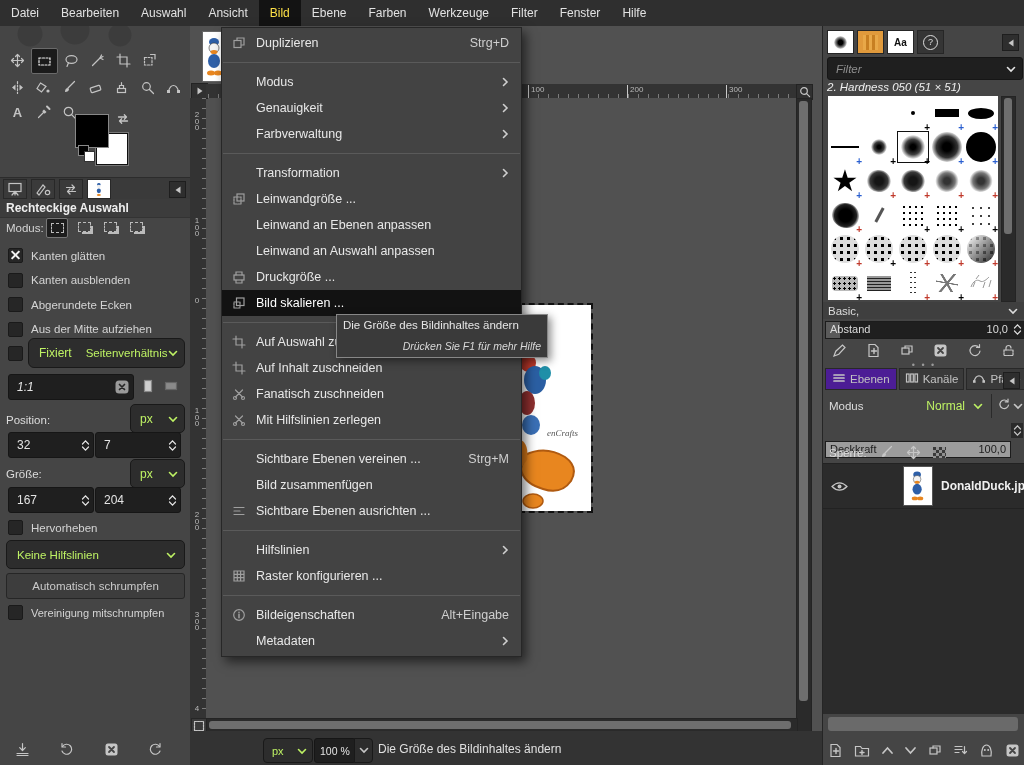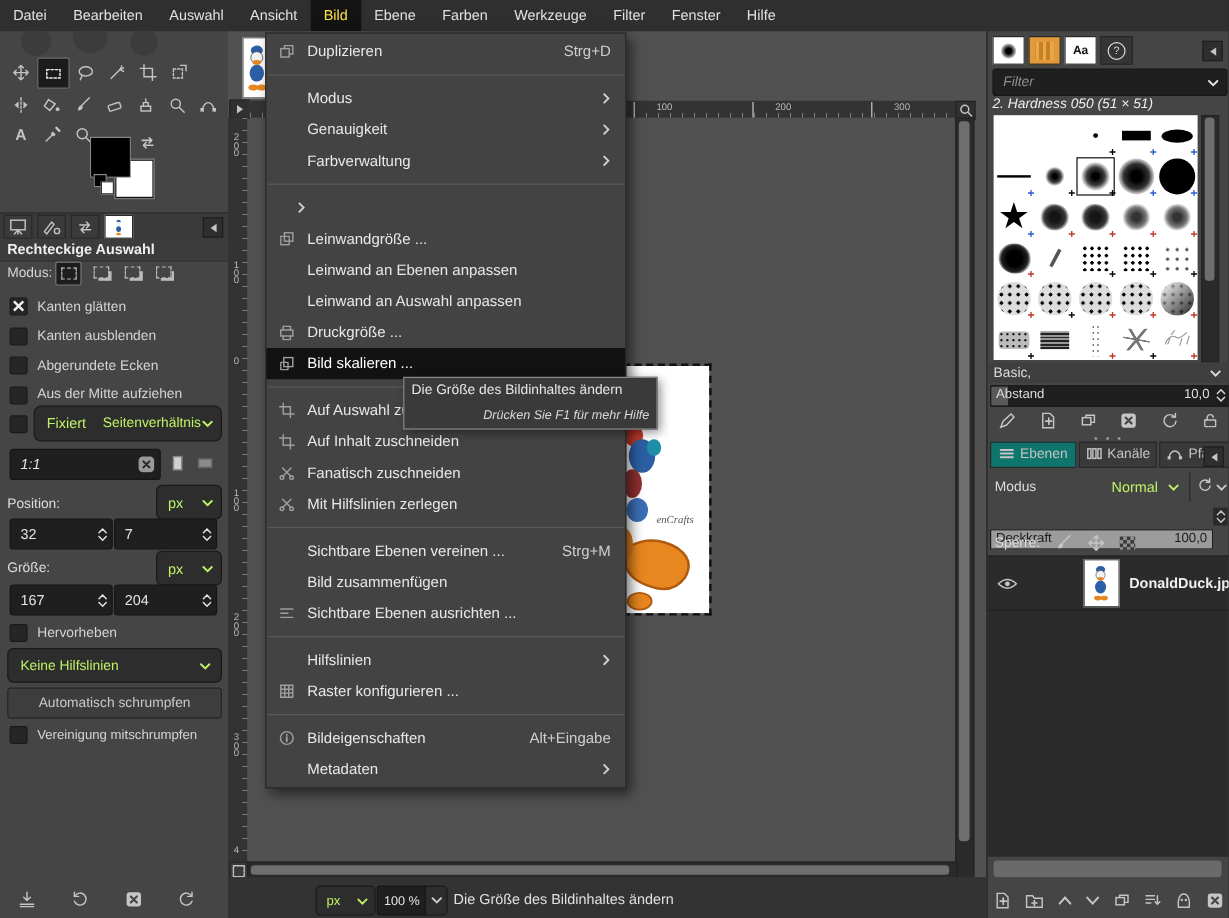--- a/index.html
+++ b/index.html
@@ -36,32 +36,32 @@
   .menu-sep{height:1px;background:#5a5a5a;margin:6px 1px;}
   
   #tooltip{position:absolute;left:336px;top:314px;width:198px;background:#3a3a3a;border:1px solid #878787;
       z-index:60;color:#e6e6e6;padding:4px 6px 5px 6px;box-shadow:3px 3px 8px rgba(0,0,0,.45);}
   #tooltip .t1{font-size:11.5px;white-space:nowrap;}
   #tooltip .t2{font-size:10.5px;font-style:italic;text-align:right;margin-top:9px;color:#d9d9d9;white-space:nowrap;}
   
   .ruler{background:#333;position:absolute;color:#b9b9b9;font-size:8px;overflow:hidden;}
   #h-ruler{background-image:repeating-linear-gradient(90deg,#7b7b7b 0 1px,transparent 1px 10px);background-size:100% 4px;background-position:2px bottom;background-repeat:no-repeat;}
   #v-ruler{background-image:repeating-linear-gradient(180deg,#7b7b7b 0 1px,transparent 1px 10px);background-size:4px 100%;background-position:right 0;background-repeat:no-repeat;}
-  .hlab{position:absolute;top:1px;border-left:1px solid #c9c9c9;padding-left:18px;height:15px;}
+  .hlab{position:absolute;top:1px;border-left:1px solid #c9c9c9;padding-left:2px;height:15px;}
   .vlab{position:absolute;left:2px;line-height:6.5px;text-align:center;width:10px;}
   
   .sb-track{background:#2a2a2a;position:absolute;border:1px solid #242424;}
   .sb-thumb{background:#6e6e6e;position:absolute;border-radius:3px;}
   
   #canvas-image{position:absolute;left:521px;top:305px;width:70px;height:206px;background:#fff;
      outline:2px dashed #111;z-index:5;}
   
   .rtab{width:25px;height:22px;border:1px solid #262626;background:#353535;display:flex;align-items:center;justify-content:center;}
   .doctab{border:1px solid #282828;background:#3a3a3a;display:flex;align-items:center;justify-content:center;color:#c3c3c3;}
-  .doctab.active{background:#0f766e;}
+  .doctab.active{background:#4c1d95;}
   .b-grid{display:grid;grid-template-columns:repeat(5,34px);grid-auto-rows:34px;background:#fff;}
   .b-cell{position:relative;display:flex;align-items:center;justify-content:center;}
   .b-cell.sel{outline:1.5px solid #111;outline-offset:-2px;}
   .b-mark{position:absolute;right:0;bottom:-3px;font-size:10px;font-weight:bold;line-height:10px;}
   .checker{width:13px;height:11px;background:conic-gradient(#909090 25%,#3a3a3a 0 50%,#909090 0 75%,#3a3a3a 0);background-size:6px 6px;display:inline-block;}
   .icon-btn{color:#c6c6c6;display:flex;align-items:center;justify-content:center;}
   .slider{position:relative;border:1px solid #1c1c1c;overflow:hidden;}
 </style>
 </head>
 <body>
@@ -514,20 +514,21 @@
         <span class="mi-label">Farbverwaltung</span>
         <span class="mi-right">
           <svg width="7" height="10" viewBox="0 0 7 10" fill="none" stroke="currentColor" stroke-width="1.2" stroke-linecap="round">
             <polyline points="1.5,1.5 5,5 1.5,8.5" stroke-width="1.6"></polyline>
           </svg>
         </span>
       </div>
       <div class="menu-sep"></div>
       <div class="menu-row">
         <span class="mi-icon"></span>
+        <span class="mi-label">Transformation</span>
         <span class="mi-right">
           <svg width="7" height="10" viewBox="0 0 7 10" fill="none" stroke="currentColor" stroke-width="1.2" stroke-linecap="round">
             <polyline points="1.5,1.5 5,5 1.5,8.5" stroke-width="1.6"></polyline>
           </svg>
         </span>
       </div>
       <div class="menu-row">
         <span class="mi-icon">
           <svg width="14" height="14" viewBox="0 0 14 14" fill="none" stroke="currentColor" stroke-width="1.2" stroke-linecap="round">
             <rect x="2" y="5" width="7" height="7" stroke-dasharray="2 1"></rect>

